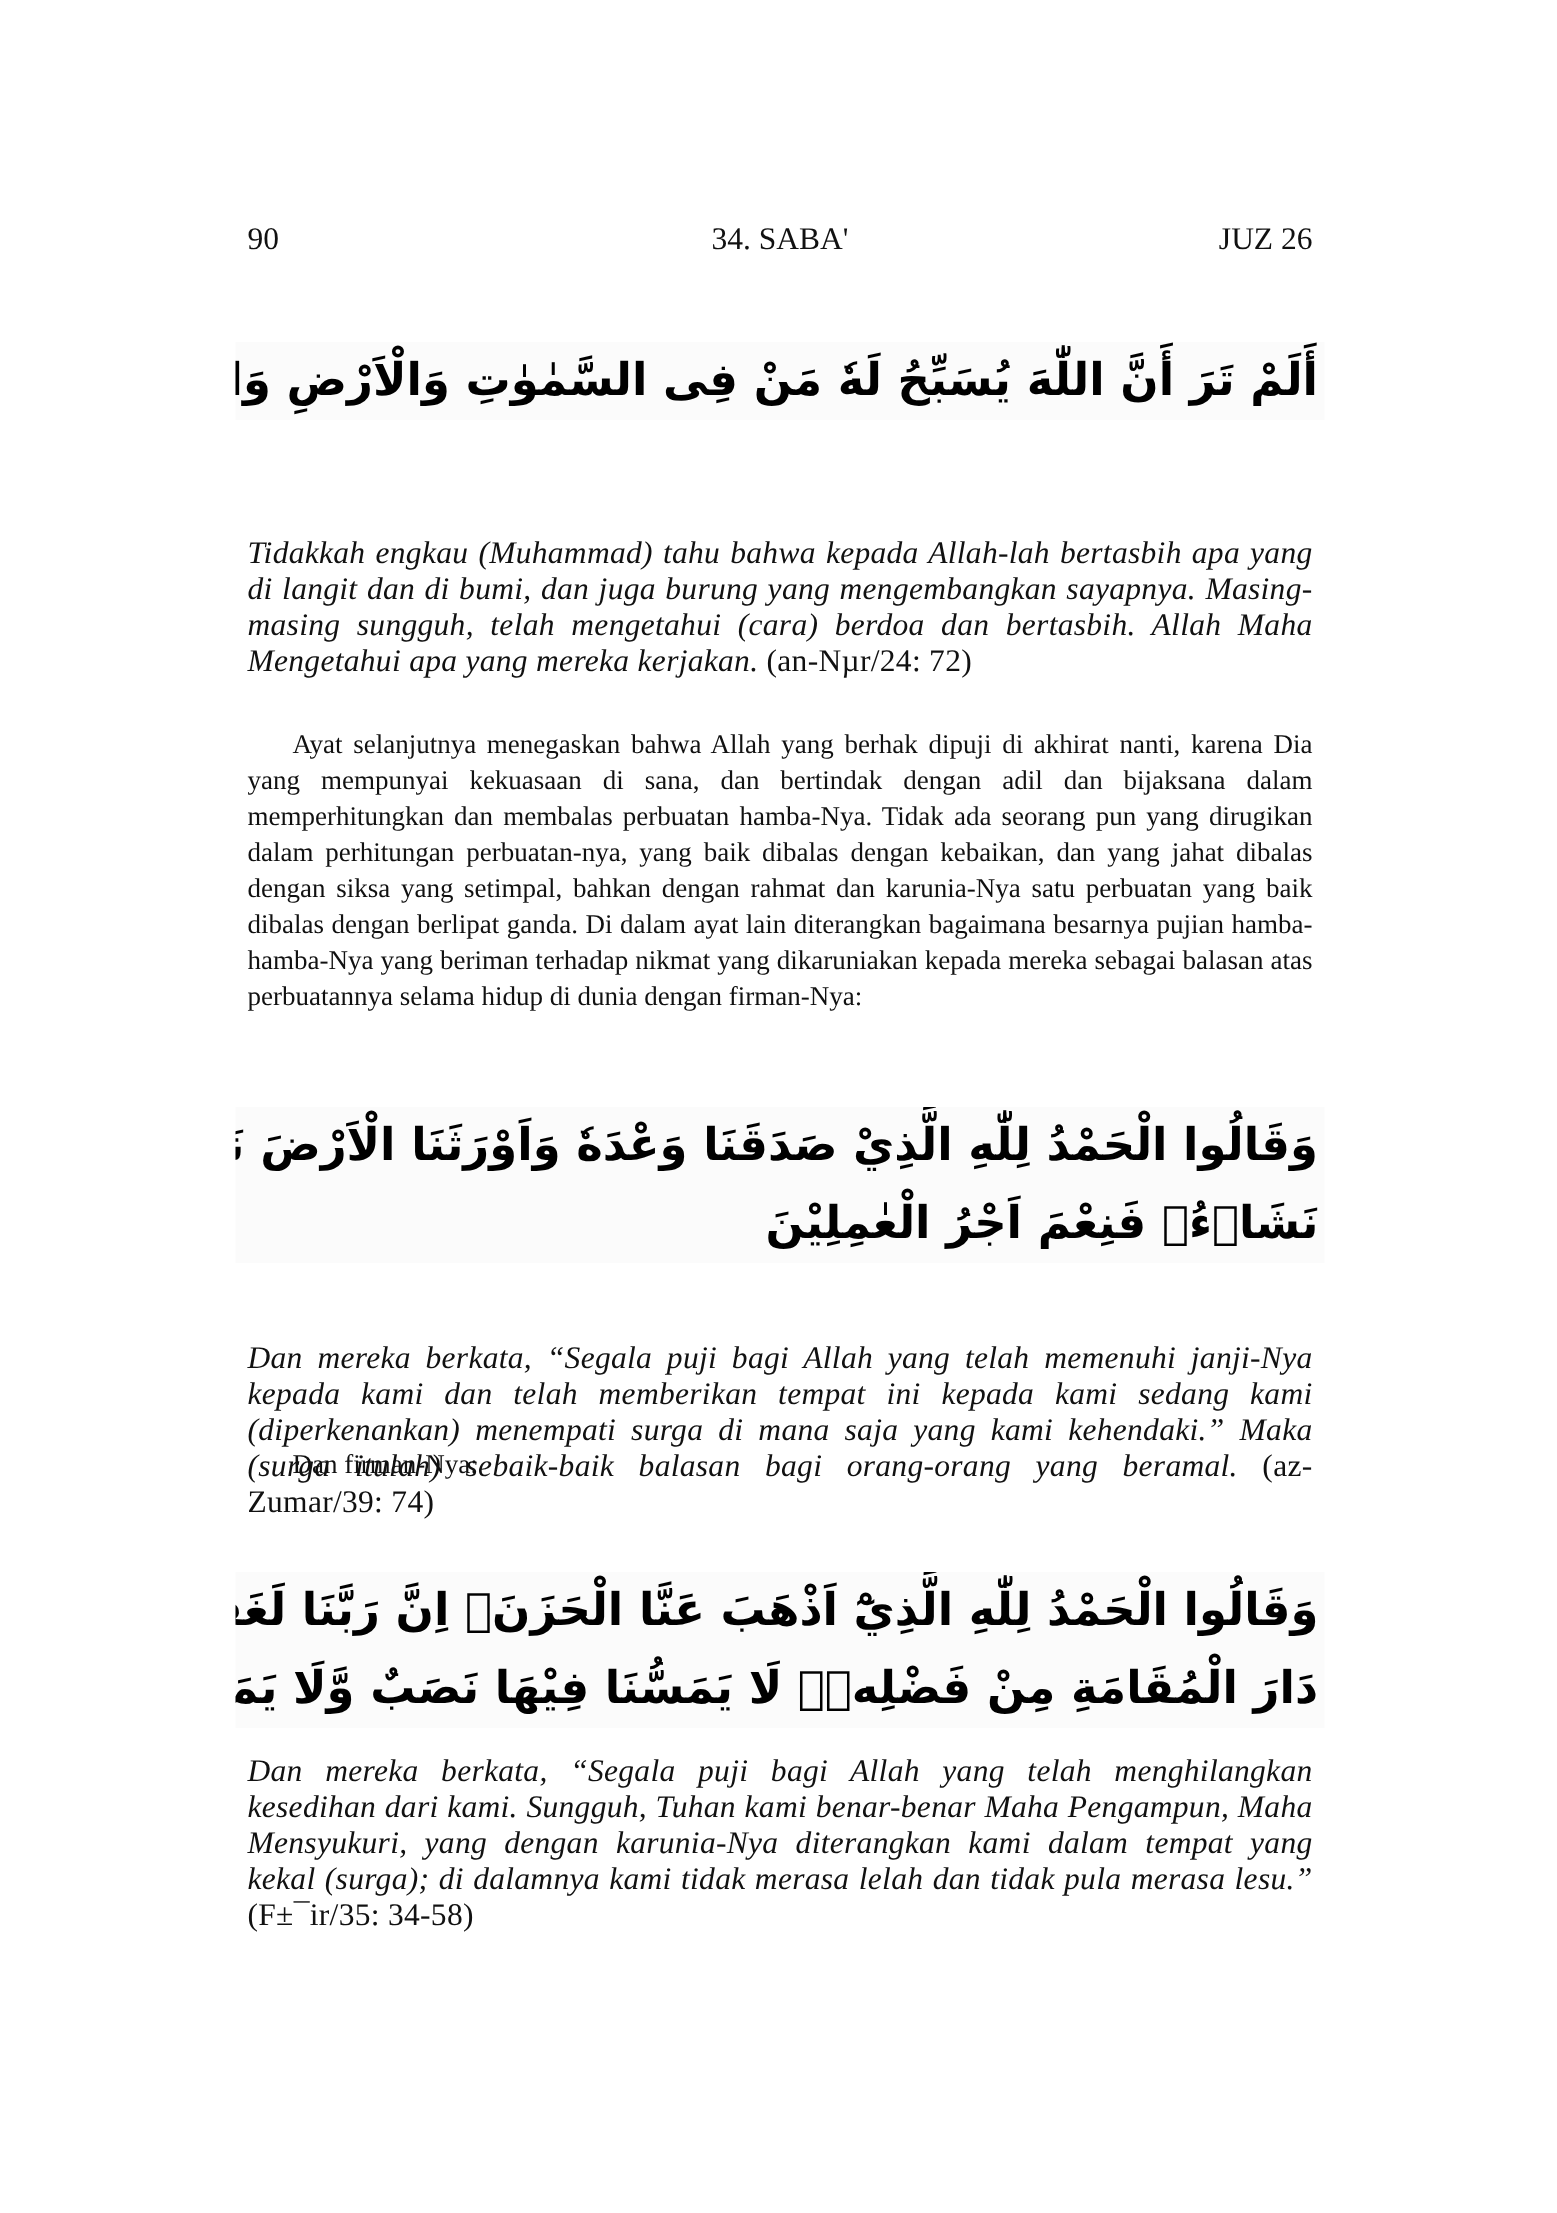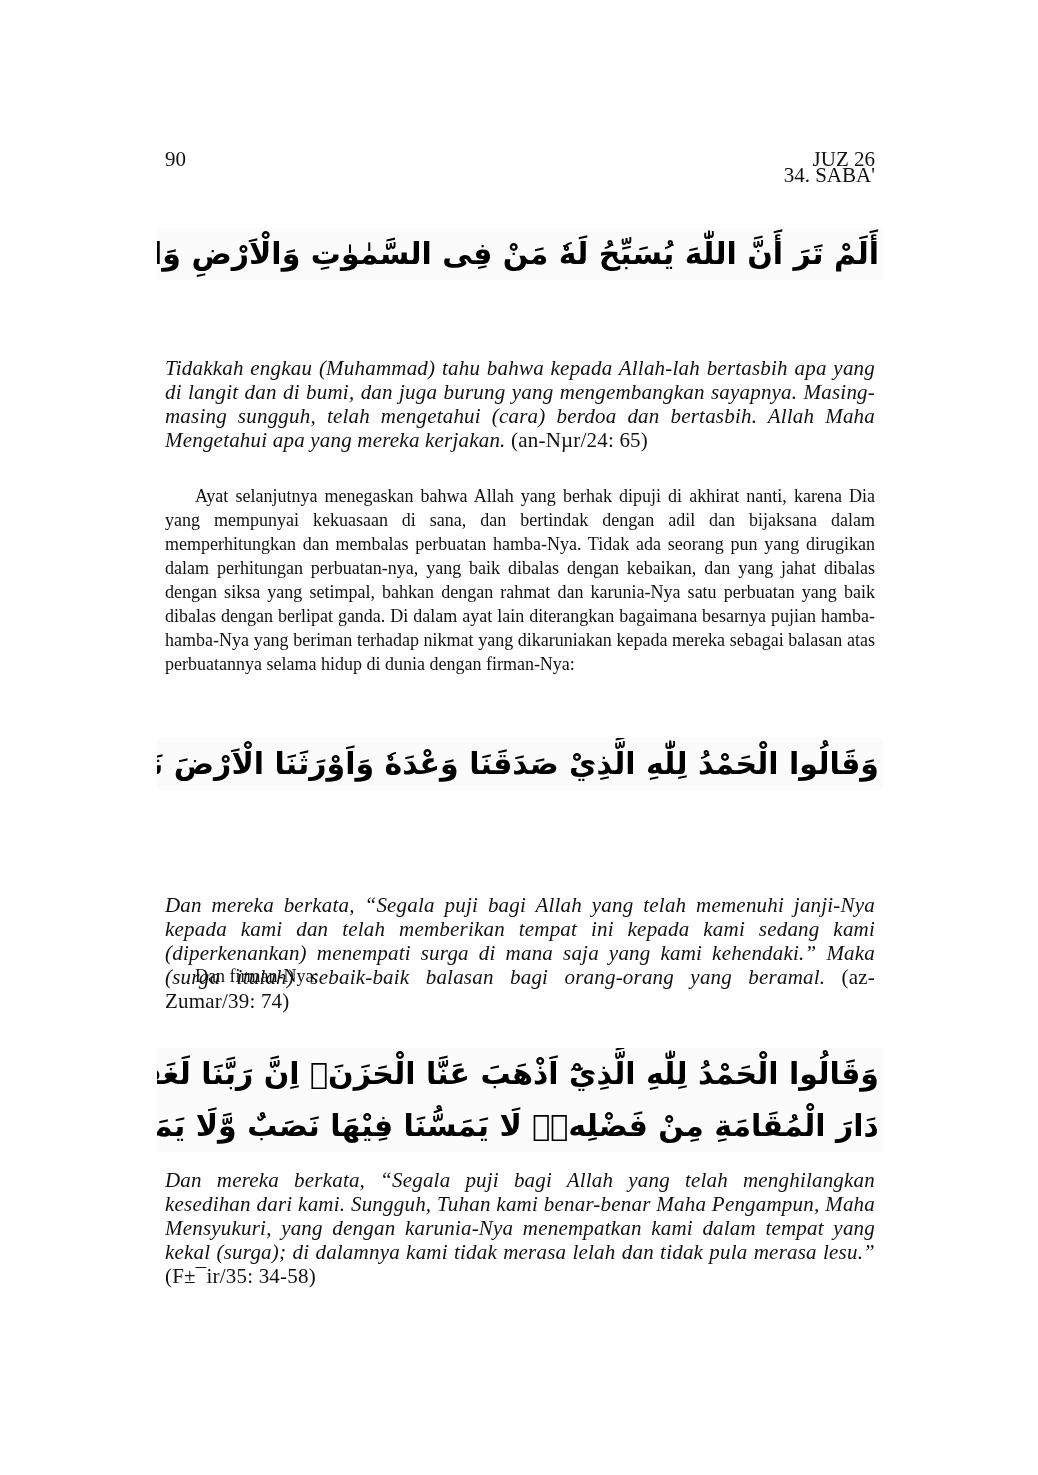--- a/index.html
+++ b/index.html
@@ -24,21 +24,21 @@
     .running-header {
       position: absolute;
       top: 145px;
       left: 0;
       width: 710px;
       height: 28px;
       font-size: 21px;
       line-height: 28px;
     }
     .running-header .page-number { position: absolute; left: 0; top: 0; }
-    .running-header .chapter-title { position: absolute; left: 0; width: 710px; text-align: right; top: 0; margin-top: 16px; }
+    .running-header .chapter-title { position: absolute; left: 0; width: 710px; text-align: center; top: 0; }
     .running-header .juz-label { position: absolute; right: 0; top: 0; }
 
     .arabic-block {
       position: absolute;
       left: -8px;
       width: 726px;
       background: #fbfbfb;
       direction: rtl;
       text-align: right;
       font-family: "DejaVu Sans", sans-serif;
@@ -91,27 +91,28 @@
     <span class="chapter-title">34. SABA'</span>
     <span class="juz-label">JUZ 26</span>
   </div>
 
   <div class="arabic-block" style="top:228px;">
     <span class="arabic-line justify">أَلَمْ تَرَ أَنَّ اللّٰهَ يُسَبِّحُ لَهٗ مَنْ فِى السَّمٰوٰتِ وَالْاَرْضِ وَالطَّيْرُ صٰۤفّٰتٍۗ كُلٌّ قَدْ عَلِمَ صَلَاتَهٗ وَتَسْبِيْحَهٗۗ</span>
   </div>
 
   <div class="translation" style="top:356px;">
     <span>Tidakkah engkau (Muhammad) tahu bahwa kepada Allah-lah bertasbih apa yang di langit dan di bumi, dan juga burung yang mengembangkan sayapnya. Masing-masing sungguh, telah mengetahui (cara) berdoa dan bertasbih. Allah Maha Mengetahui apa yang mereka kerjakan.</span>
-    <span class="citation">(an-Nµr/24: 65)</span>
+    <span class="citation">(an-Nµr/24: 72)</span>
   </div>
 
   <div class="paragraph" style="top:484px;">Ayat selanjutnya menegaskan bahwa Allah yang berhak dipuji di akhirat nanti, karena Dia yang mempunyai kekuasaan di sana, dan bertindak dengan adil dan bijaksana dalam memperhitungkan dan membalas perbuatan hamba-Nya. Tidak ada seorang pun yang dirugikan dalam perhitungan perbuatan-nya, yang baik dibalas dengan kebaikan, dan yang jahat dibalas dengan siksa yang setimpal, bahkan dengan rahmat dan karunia-Nya satu perbuatan yang baik dibalas dengan berlipat ganda. Di dalam ayat lain diterangkan bagaimana besarnya pujian hamba-hamba-Nya yang beriman terhadap nikmat yang dikaruniakan kepada mereka sebagai balasan atas perbuatannya selama hidup di dunia dengan firman-Nya:</div>
 
   <div class="arabic-block" style="top:738px;">
     <span class="arabic-line justify">وَقَالُوا الْحَمْدُ لِلّٰهِ الَّذِيْ صَدَقَنَا وَعْدَهٗ وَاَوْرَثَنَا الْاَرْضَ نَتَبَوَّاُ مِنَ الْجَنَّةِ حَيْثُ</span>
+    <span class="arabic-line">نَشَاۤءُۚ فَنِعْمَ اَجْرُ الْعٰمِلِيْنَ</span>
   </div>
 
   <div class="translation" style="top:893px;">
     <span>Dan mereka berkata, “Segala puji bagi Allah yang telah memenuhi janji-Nya kepada kami dan telah memberikan tempat ini kepada kami sedang kami (diperkenankan) menempati surga di mana saja yang kami kehendaki.” Maka (surga itulah) sebaik-baik balasan bagi orang-orang yang beramal.</span>
     <span class="citation">(az-Zumar/39: 74)</span>
   </div>
 
   <div class="paragraph" style="top:964px;">Dan firman-Nya:</div>
 
   <div class="arabic-block" style="top:1048px;">
@@ -120,17 +121,17 @@
       
       
     </span>
     <span class="arabic-line">
       <span>دَارَ الْمُقَامَةِ مِنْ فَضْلِهٖۚ لَا يَمَسُّنَا فِيْهَا نَصَبٌ وَّلَا يَمَسُّنَا فِيْهَا لُغُوْبٌ</span>
       
     </span>
   </div>
 
   <div class="translation" style="top:1168px;">
-    <span>Dan mereka berkata, “Segala puji bagi Allah yang telah menghilangkan kesedihan dari kami. Sungguh, Tuhan kami benar-benar Maha Pengampun, Maha Mensyukuri, yang dengan karunia-Nya menempatkan kami dalam tempat yang kekal (surga); di dalamnya kami tidak merasa lelah dan tidak pula merasa lesu.”</span>
+    <span>Dan mereka berkata, “Segala puji bagi Allah yang telah menghilangkan kesedihan dari kami. Sungguh, Tuhan kami benar-benar Maha Pengampun, Maha Mensyukuri, yang dengan karunia-Nya diterangkan kami dalam tempat yang kekal (surga); di dalamnya kami tidak merasa lelah dan tidak pula merasa lesu.”</span>
     <span class="citation">(F±¯ir/35: 34-58)</span>
   </div>
 
 </div>
 
 </body></html>

